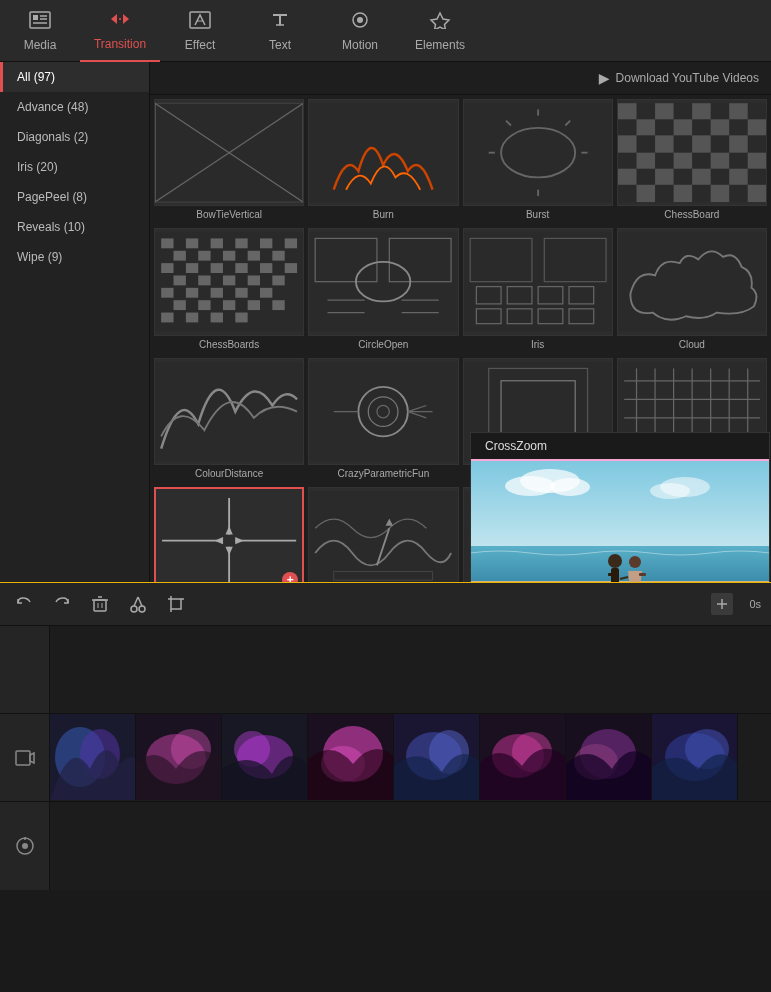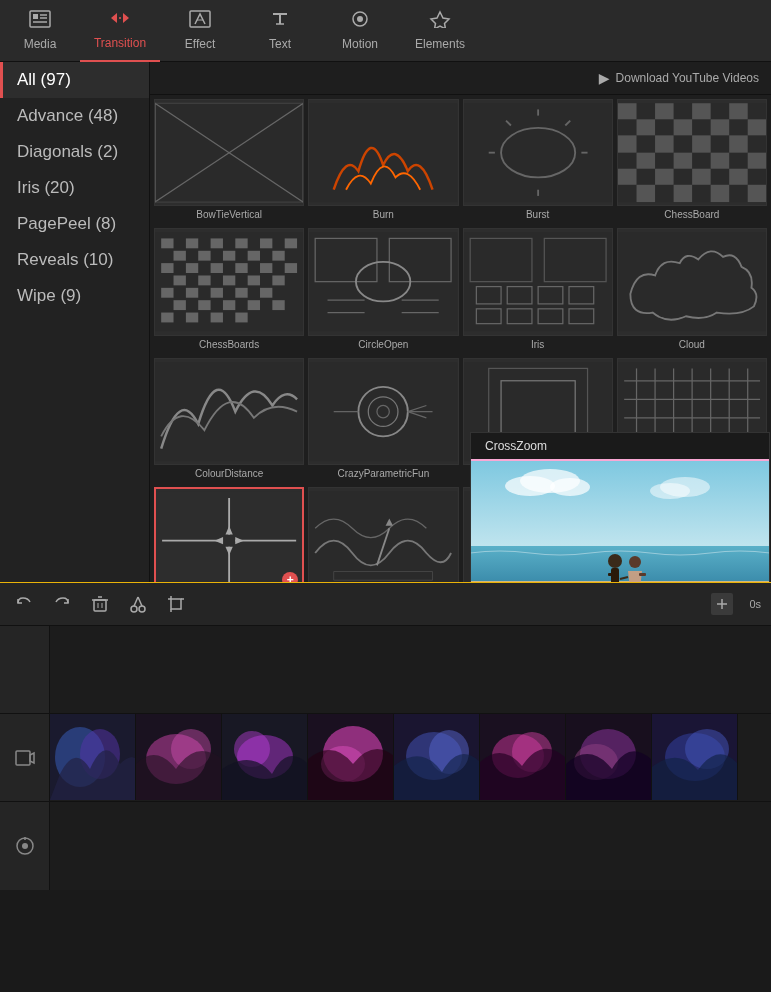--- a/index.html
+++ b/index.html
@@ -10,21 +10,20 @@
       color: #ccc;
       font-family: Arial, sans-serif;
       font-size: 12px;
       overflow: hidden;
       position: relative;
     }
 
     
     .toolbar {
       display: flex;
-      align-items: center;
       height: 62px;
       background: #2a2a2a;
       border-bottom: 1px solid #111;
     }
     .toolbar-item {
       display: flex;
       flex-direction: column;
       align-items: center;
       justify-content: center;
       width: 80px;
@@ -52,21 +51,21 @@
     .sidebar {
       width: 150px;
       background: #222;
       border-right: 1px solid #111;
       flex-shrink: 0;
     }
     .sidebar-item {
       padding: 8px 14px;
       cursor: pointer;
       color: #bbb;
-      font-size: 17px;
+      font-size: 12px;
       border-left: 3px solid transparent;
     }
     .sidebar-item.active {
       border-left: 3px solid #e05050;
       color: #fff;
       background: #2d2d2d;
     }
 
     
     .content-area {

